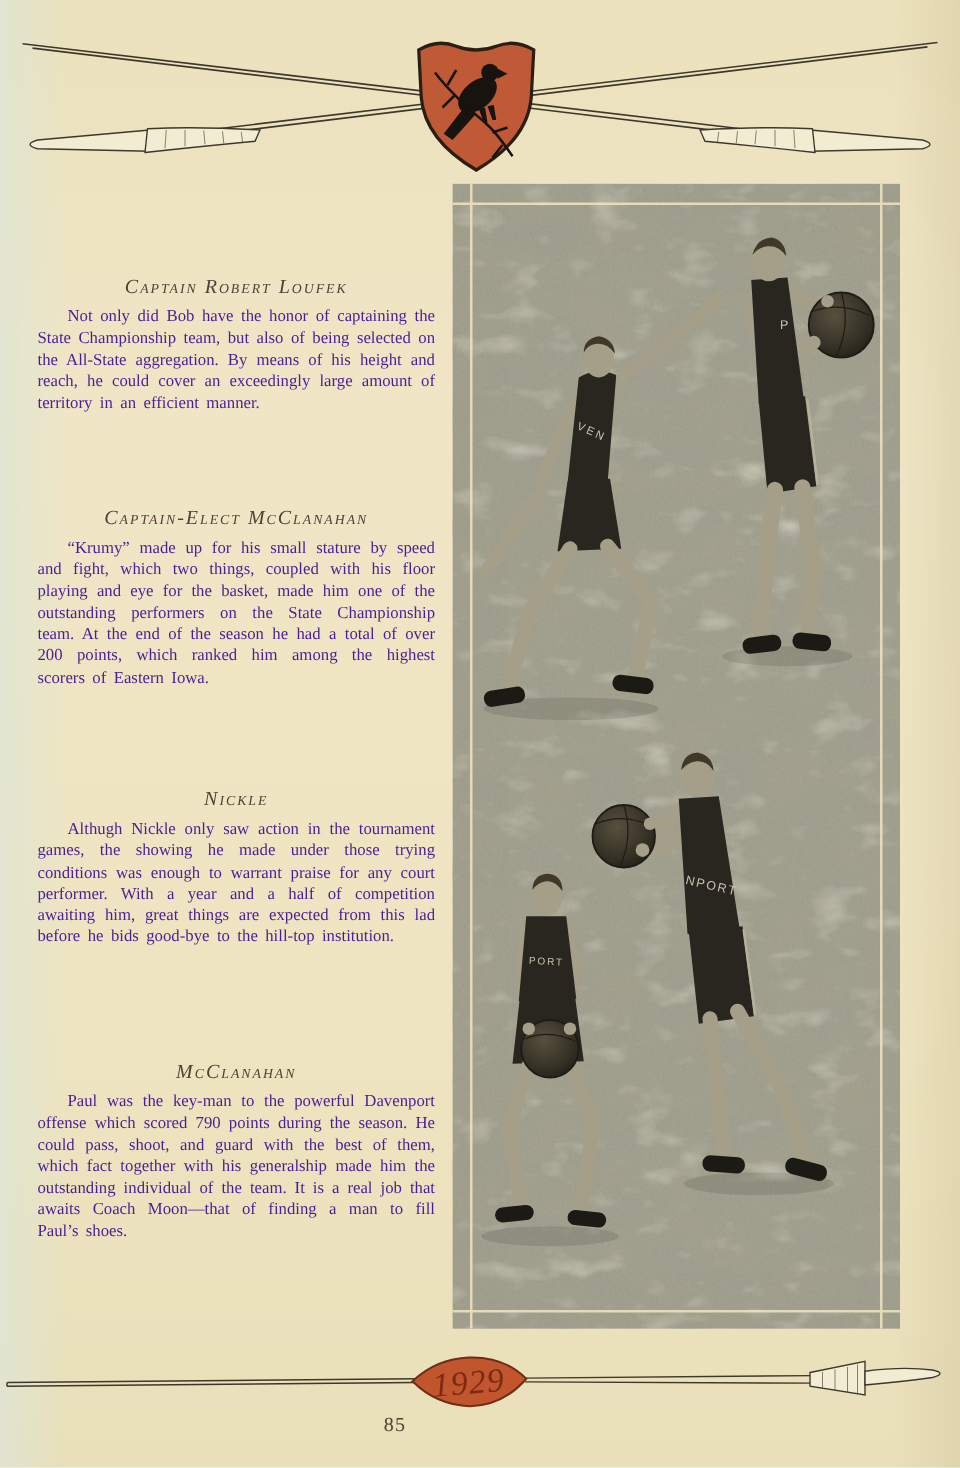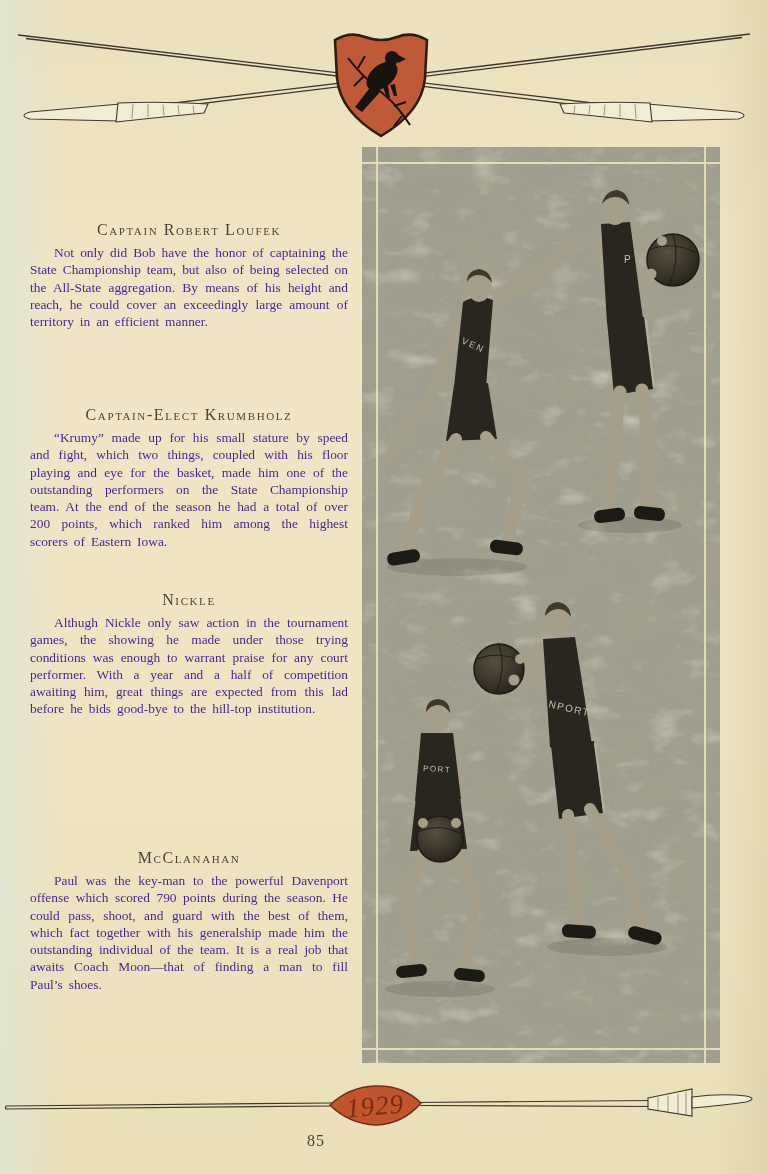--- a/index.html
+++ b/index.html
@@ -9,27 +9,27 @@
     background:
       linear-gradient(90deg, rgba(223,229,212,.85) 0%, rgba(240,230,196,0) 7%),
       linear-gradient(90deg, rgba(0,0,0,0) 93%, rgba(205,192,150,.35) 100%),
       linear-gradient(180deg,#ebe1bc 0%,#f0e6c6 28%,#eee4c0 70%,#e9dfb9 100%);
   }
   .abs{position:absolute;}
   
   .section{position:absolute;left:30px;width:318px;color:#52493b;}
   .section h3{
     margin:0 0 5px 0;text-align:center;font-weight:normal;
-    font-variant:small-caps;font-size:16px;letter-spacing:1.6px;color:#4c4336;
+    font-variant:small-caps;font-size:16px;letter-spacing:1.6px;color:#4c4336;font-style:italic;
   }
   .section p{
     margin:0;font-size:13.4px;line-height:17.3px;text-align:justify;
     text-indent:24px;word-spacing:2.6px;color:#4c1d95;
   }
-  #sec1{top:221px;} #sec2{top:406px;} #sec3{top:591px;} #sec4{top:849px;}
+  #sec1{top:221px;} #sec2{top:406px;} #sec3{top:631px;} #sec4{top:849px;}
   
   #photo{left:362px;top:147px;width:358px;height:916px;}
   
   #topdec{left:0;top:18px;width:768px;height:150px;}
   #botdec{left:0;top:1070px;width:768px;height:80px;}
   
   #pagenum{
     left:0;top:1132px;width:632px;text-align:center;
     font-size:16px;color:#4f4434;letter-spacing:1px;
   }
@@ -82,21 +82,21 @@
       <path d="M58 57 L62 68 L65 68 L63 56 Z"></path>
     </g>
   </g>
 </svg>
 
 <article id="sec1" class="section">
   <h3>Captain Robert Loufek</h3>
   <p>Not only did Bob have the honor of captaining the State Championship team, but also of being selected on the All-State aggregation. By means of his height and reach, he could cover an exceedingly large amount of territory in an efficient manner.</p>
 </article>
 <article id="sec2" class="section">
-  <h3>Captain-Elect Krumbholz</h3>
+  <h3>Captain-Elect McClanahan</h3>
   <p>“Krumy” made up for his small stature by speed and fight, which two things, coupled with his floor playing and eye for the basket, made him one of the outstanding performers on the State Championship team.  At the end of the season he had a total of over 200 points, which ranked him among the highest scorers of Eastern Iowa.</p>
 </article>
 <article id="sec3" class="section">
   <h3>Nickle</h3>
   <p>Althugh Nickle only saw action in the tournament games, the showing he made under those trying conditions was enough to warrant praise for any court performer.  With a year and a half of competition awaiting him, great things are expected from this lad before he bids good-bye to the hill-top institution.</p>
 </article>
 <article id="sec4" class="section">
   <h3>McClanahan</h3>
   <p>Paul was the key-man to the powerful Davenport offense which scored 790 points during the season.  He could pass, shoot, and guard with the best of them, which fact together with his generalship made him the outstanding individual of the team.  It is a real job that awaits Coach Moon—that of finding a man to fill Paul’s shoes.</p>
 </article>

